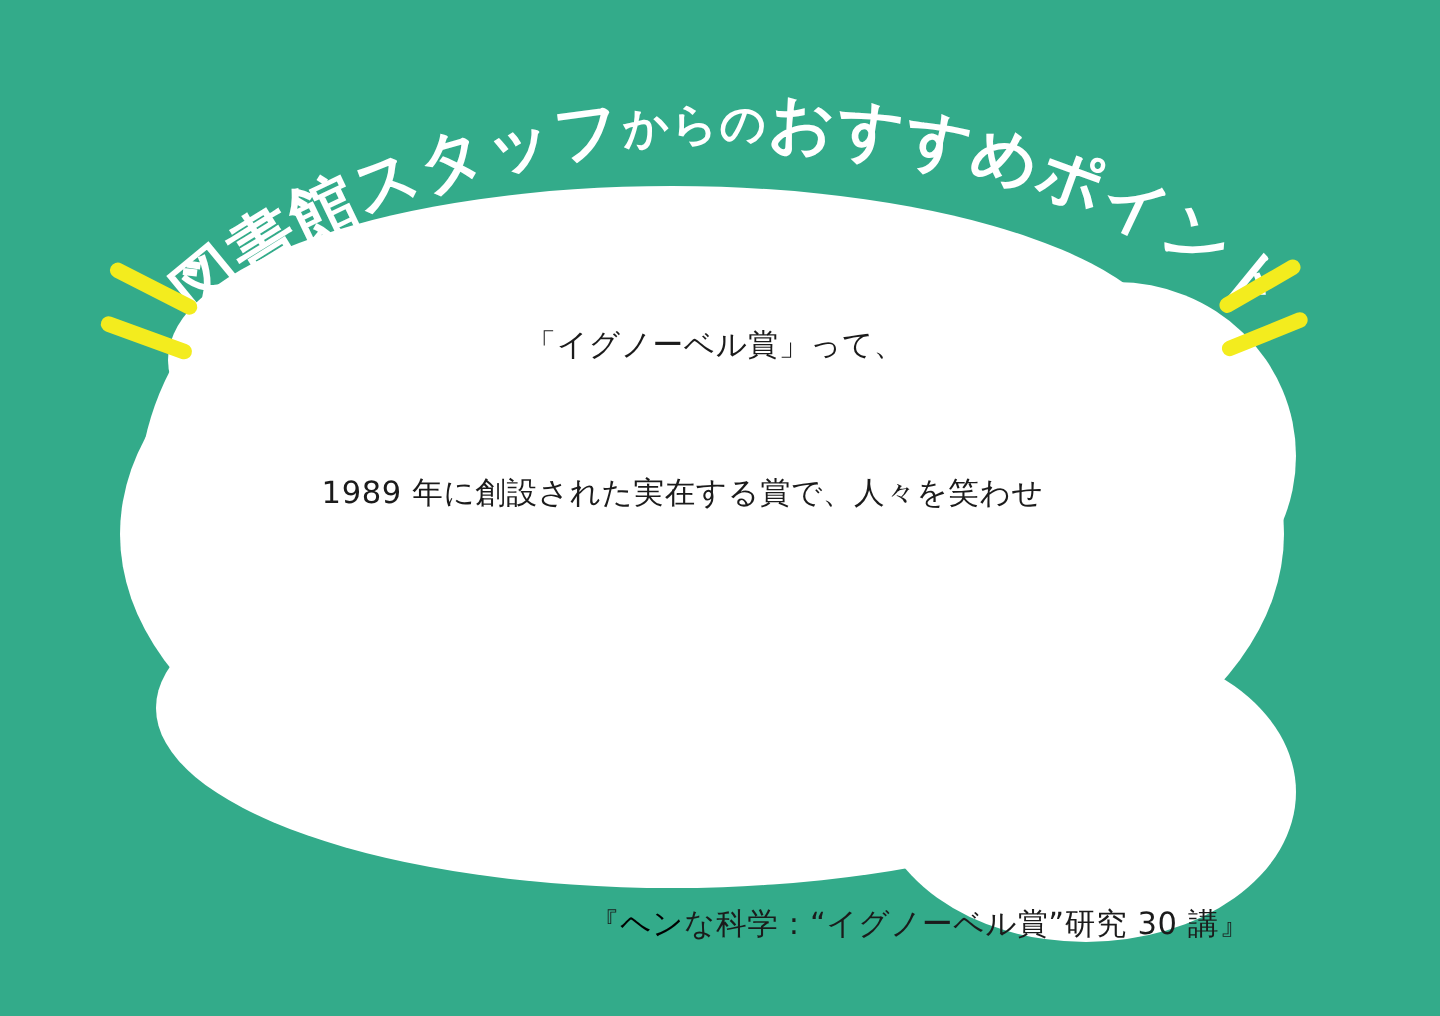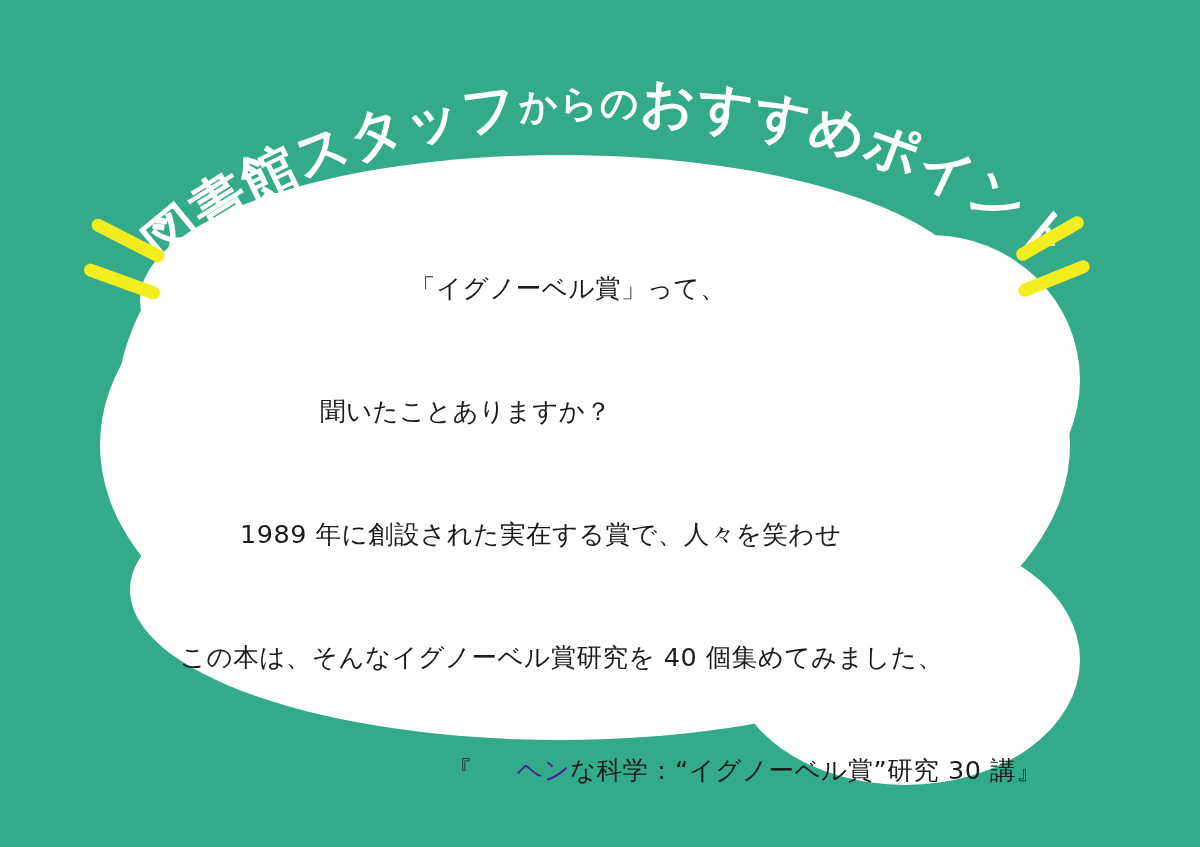--- a/index.html
+++ b/index.html
@@ -51,40 +51,40 @@
     position:absolute;
     left:140px;top:186px;
     width:920px;
     color:#1b1b1b;
     font-family:"DejaVu Sans","Liberation Sans",sans-serif;
     font-size:25.5px;
     line-height:41px;
     letter-spacing:0.5px;
     white-space:pre;
   }
-  .body-copy .ln{display:block;}
+  .body-copy .ln{display:block;margin-left:28px;}
   .ind{padding-left:40px;}
   .ctr-1{padding-left:270px;}
   .ctr-2{padding-left:180px;}
   .ctr-3{padding-left:100px;}
 
   .credit-block{
     position:absolute;
     left:140px;top:660px;
     width:920px;
     color:#1b1b1b;
     font-family:"DejaVu Sans","Liberation Sans",sans-serif;
     font-size:25.5px;
     line-height:44px;
     letter-spacing:0.5px;
     white-space:pre;
     text-align:right;
   }
   .credit-block .title-line{padding-right:18px;}
-  .hen{color:#4c1d95;margin-left:44px;}
+  .hen{color:#000000;}
 </style>
 </head>
 <body>
 
 <div id="poster">
 
   <div class="bubble-layer">
     <svg viewBox="0 0 1200 847" xmlns="http://www.w3.org/2000/svg" aria-hidden="true">
       <g fill="#ffffff">
         <ellipse cx="585" cy="445" rx="485" ry="275"></ellipse>
@@ -110,23 +110,21 @@
     </svg>
   </div>
 
   <div class="dash dash-l1"></div>
   <div class="dash dash-l2"></div>
   <div class="dash dash-r1"></div>
   <div class="dash dash-r2"></div>
 
   <div class="body-copy">
     <span class="ln ctr-1">「イグノーベル賞」って、</span>
-    <span class="ln ctr-2">聞いたことありますか？</span>
     <span class="ln ctr-3">1989 年に創設された実在する賞で、人々を笑わせ</span>
-    <span class="ln ind">この本は、そんなイグノーベル賞研究を 40 個集めてみました、</span>
     
     
     
     
     
     
     
   </div>
 
   <div class="credit-block">

